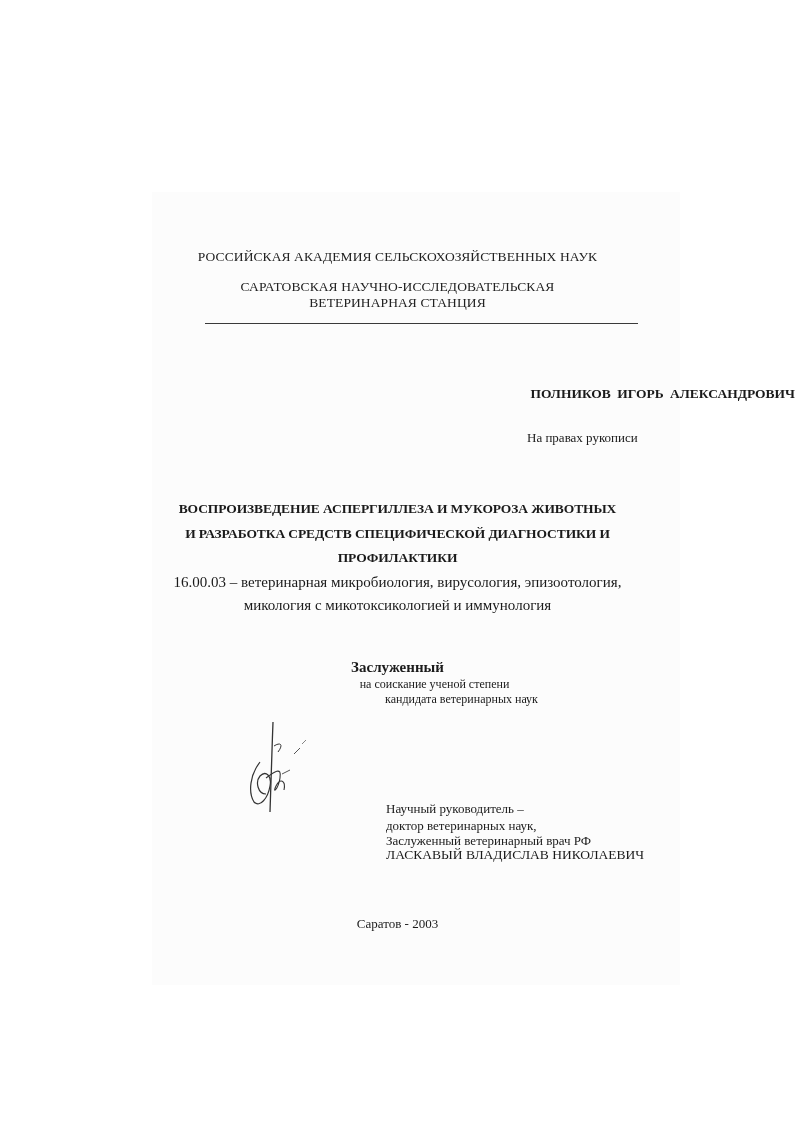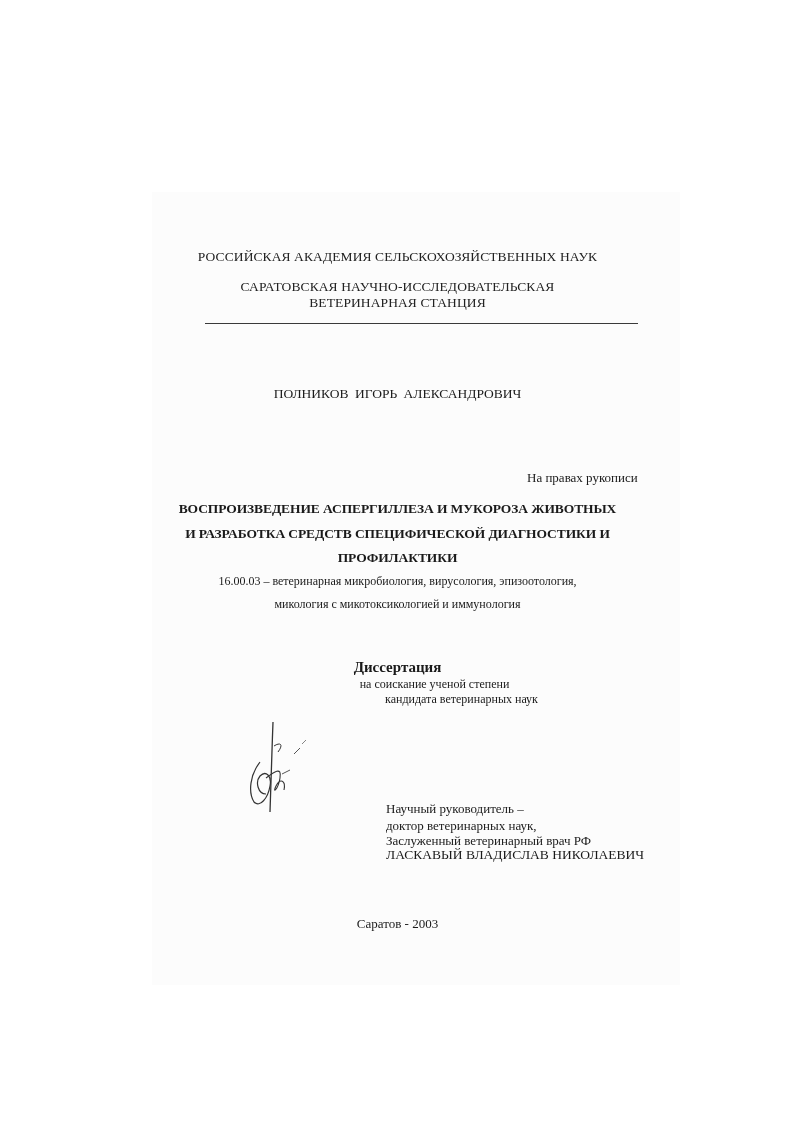--- a/index.html
+++ b/index.html
@@ -39,36 +39,37 @@
     }
     .rule {
       position: absolute;
       left: 205px;
       top: 323px;
       width: 433px;
       height: 1px;
       background: #3a3a3a;
     }
     .author {
-      font-weight: normal;
+      font-weight: bold;
       font-size: 13.5px;
       word-spacing: 3px;
+      text-align: right;
     }
     .manuscript {
       left: 527px;
       font-size: 13px;
     }
     .title {
       font-weight: bold;
       font-size: 13.5px;
       letter-spacing: -0.1px;
       margin-top: 32px;
     }
     .specialty {
-      font-size: 12px;
+      font-size: 15px;
     }
     .diss-head {
       font-weight: bold;
       font-size: 15px;
     }
     .diss-sub {
       font-size: 12px;
       padding-left: 37px;
     }
     .supervisor {
@@ -95,30 +96,30 @@
 
 <div class="scan-area"></div>
 
 <div class="line center org" style="top:249px;">РОССИЙСКАЯ АКАДЕМИЯ СЕЛЬСКОХОЗЯЙСТВЕННЫХ НАУК</div>
 <div class="line center org" style="top:279px;">САРАТОВСКАЯ НАУЧНО-ИССЛЕДОВАТЕЛЬСКАЯ</div>
 <div class="line center org" style="top:295px;">ВЕТЕРИНАРНАЯ СТАНЦИЯ</div>
 <div class="rule"></div>
 
 <div class="line center author" style="top:386px;">ПОЛНИКОВ ИГОРЬ АЛЕКСАНДРОВИЧ</div>
 
-<div class="line manuscript" style="top:430px;margin-top:40px;">На правах рукописи</div>
+<div class="line manuscript" style="top:430px;">На правах рукописи</div>
 
 <div class="line center title" style="top:469px;">ВОСПРОИЗВЕДЕНИЕ АСПЕРГИЛЛЕЗА И МУКОРОЗА ЖИВОТНЫХ</div>
 <div class="line center title" style="top:494px;">И РАЗРАБОТКА СРЕДСТВ СПЕЦИФИЧЕСКОЙ ДИАГНОСТИКИ И</div>
 <div class="line center title" style="top:518px;">ПРОФИЛАКТИКИ</div>
 
 <div class="line center specialty" style="top:574px;">16.00.03 – ветеринарная микробиология, вирусология, эпизоотология,</div>
 <div class="line center specialty" style="top:597px;">микология с микотоксикологией и иммунология</div>
 
-<div class="line center diss-head" style="top:659px;">Диссертация</div>
+<div class="line center diss-head" style="top:659px;">Заслуженный</div>
 <div class="line center diss-sub" style="top:677px;">на соискание ученой степени</div>
 <div class="line center diss-sub" style="top:692px;margin-left:27px;">кандидата ветеринарных наук</div>
 
 <svg class="signature" viewBox="0 0 70 95">
   <path d="M27 2 C26 30, 25 55, 24 92" stroke="#333" stroke-width="1.3" fill="none"></path>
   <path d="M14 42 C4 55, 2 72, 8 82 C14 88, 22 78, 24 66 C26 56, 20 50, 14 56 C9 62, 12 74, 20 74" stroke="#333" stroke-width="1.2" fill="none"></path>
   <path d="M20 58 C28 52, 36 46, 34 58 C32 70, 26 74, 30 66 C34 58, 40 60, 38 70" stroke="#333" stroke-width="1.1" fill="none"></path>
   <path d="M28 26 C34 22, 38 24, 32 32" stroke="#333" stroke-width="1" fill="none"></path>
   <path d="M36 54 L44 50" stroke="#555" stroke-width="1" fill="none"></path>
   <path d="M48 34 L54 28" stroke="#555" stroke-width="1" fill="none"></path>

